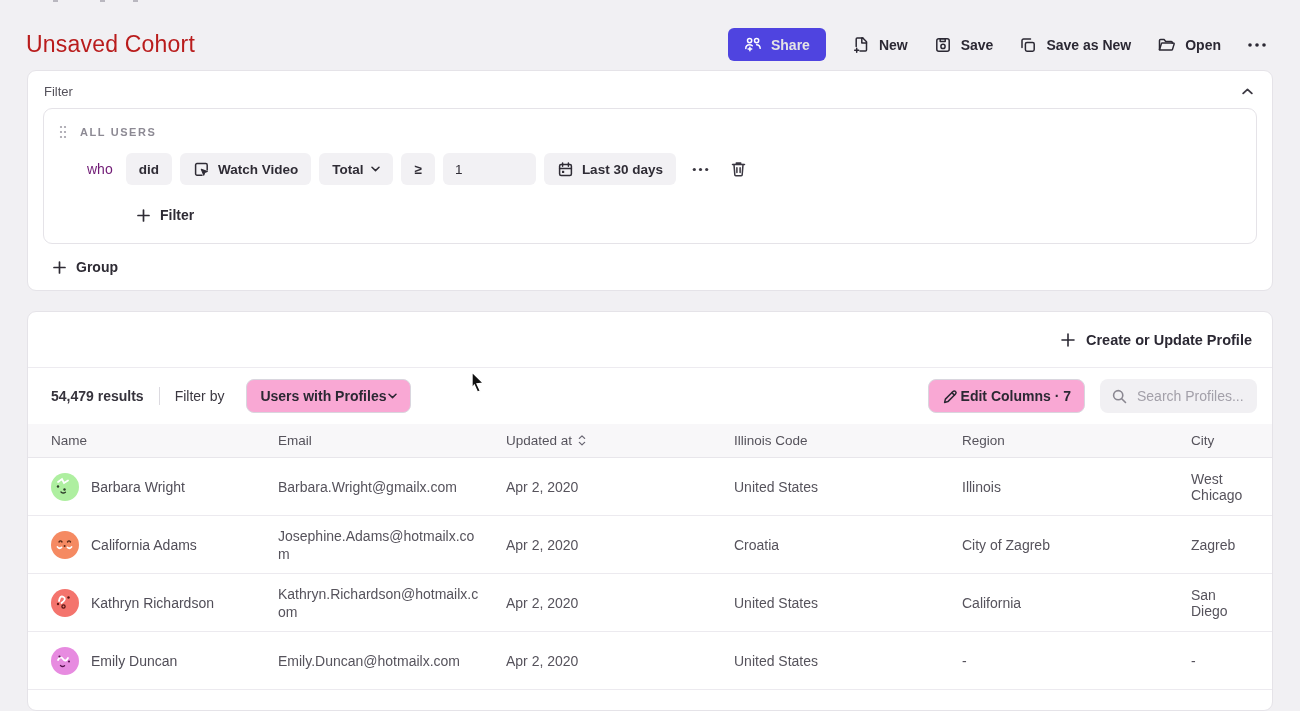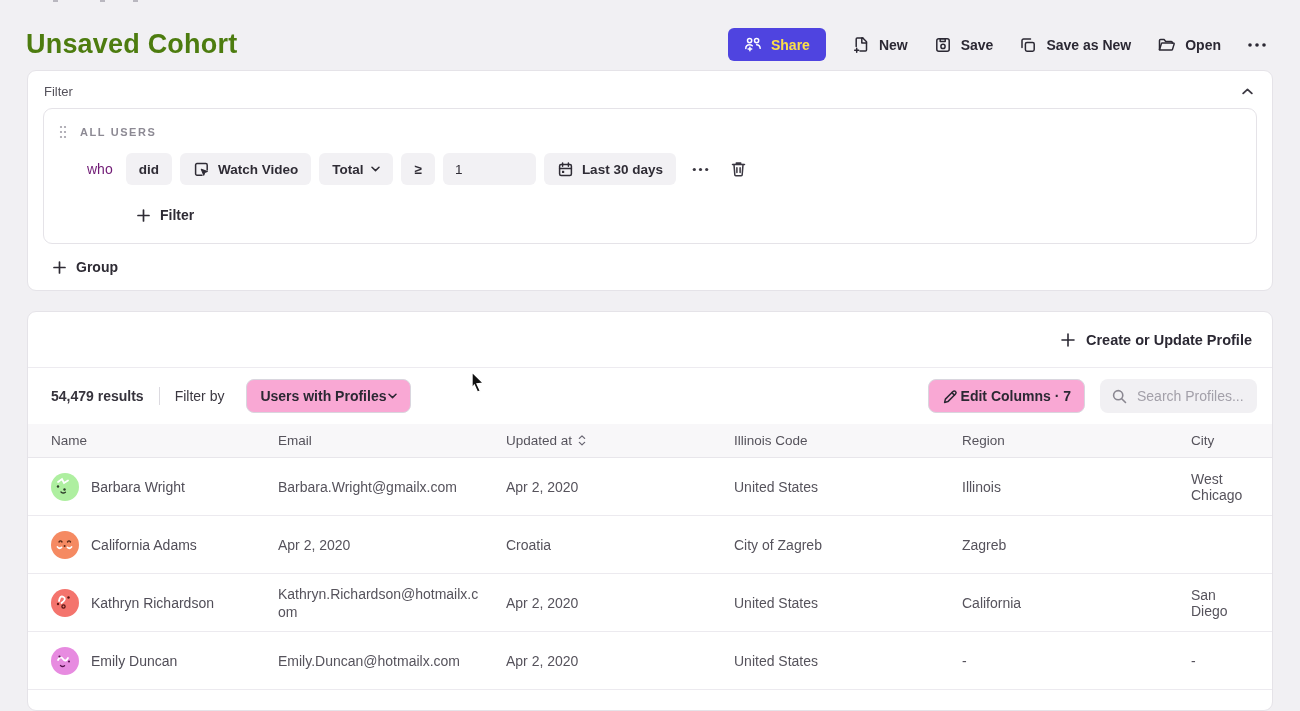--- a/index.html
+++ b/index.html
@@ -10,26 +10,26 @@
     color:#3f3c45;
     position:relative;
   }
   :root { --accent:#4f44e0; --panel-border:#e5e3e8; --chip-bg:#f2f1f4; --txt:#35323b; --muted:#97939d; }
 
   .top-artifacts { position:absolute; top:0; left:0; height:3px; }
   .top-artifacts i { position:absolute; top:0; width:5px; height:2px; background:#b9b7bf; }
 
   
   .header-row { display:flex; align-items:center; justify-content:space-between; padding:17px 33px 0 26px; height:72px; }
-  .page-title { font-size:27px; font-weight:bold; color:#4d7c0f; letter-spacing:.2px; }
+  .page-title { font-size:23px; font-weight:normal; color:#b91c1c; letter-spacing:.2px; }
   .header-actions { display:flex; align-items:center; gap:26px; }
   .btn { display:flex; align-items:center; gap:9px; border:none; background:transparent; cursor:pointer;
          font-family:inherit; font-size:14px; font-weight:600; color:#2b2833; }
   .btn svg { flex:none; }
-  .btn-share { background:var(--accent); color:#fde047; border-radius:6px; padding:12px 16px; height:33px; }
+  .btn-share { background:var(--accent); color:#e5e5e5; border-radius:6px; padding:12px 16px; height:33px; }
   .btn-dots { gap:0; }
 
   
   .panel { background:#fff; border:1px solid var(--panel-border); border-radius:9px; margin:0 27px; }
   .filter-panel { margin-top:-2px; padding:13px 15px 15px 15px; }
   .filter-head { display:flex; align-items:center; justify-content:space-between; padding:0 2px 0 1px; }
   .filter-label { font-size:13px; color:#55525b; }
   .collapse-btn { background:none; border:none; cursor:pointer; padding:2px; color:#3c3943; }
 
   .filter-card { border:1px solid var(--panel-border); border-radius:9px; margin-top:9px; padding:16px 17px 20px 15px; }
@@ -340,20 +340,21 @@
     <span class="td name-cell">
       <span class="avatar" style="background: rgb(245, 138, 98);">
         <svg width="28" height="28" viewBox="0 0 28 28" fill="none" stroke-linecap="round">
           <path d="M8 11q1.5-2.3 3 0M16.5 11q1.5-2.3 3 0" stroke="#5a2a18" stroke-width="1.4"></path>
           <path d="M6.5 16q2 2.2 4 .4M16.5 16.4q2 1.8 4-.4" stroke="#fff" stroke-width="1.8"></path>
           <circle cx="13.6" cy="15" r="1" fill="#5a2a18"></circle>
         </svg>
       </span>
       <span class="name-text">California Adams</span>
     </span>
+    <span class="td td-email">Josephine.Adams@hotmailx.com</span>
     <span class="td">Apr 2, 2020</span>
     <span class="td">Croatia</span>
     <span class="td">City of Zagreb</span>
     <span class="td">Zagreb</span>
   </div>
 
   <div class="tgrid table-row">
     <span class="td name-cell">
       <span class="avatar" style="background: rgb(244, 116, 109);">
         <svg width="28" height="28" viewBox="0 0 28 28" fill="none" stroke-linecap="round">

